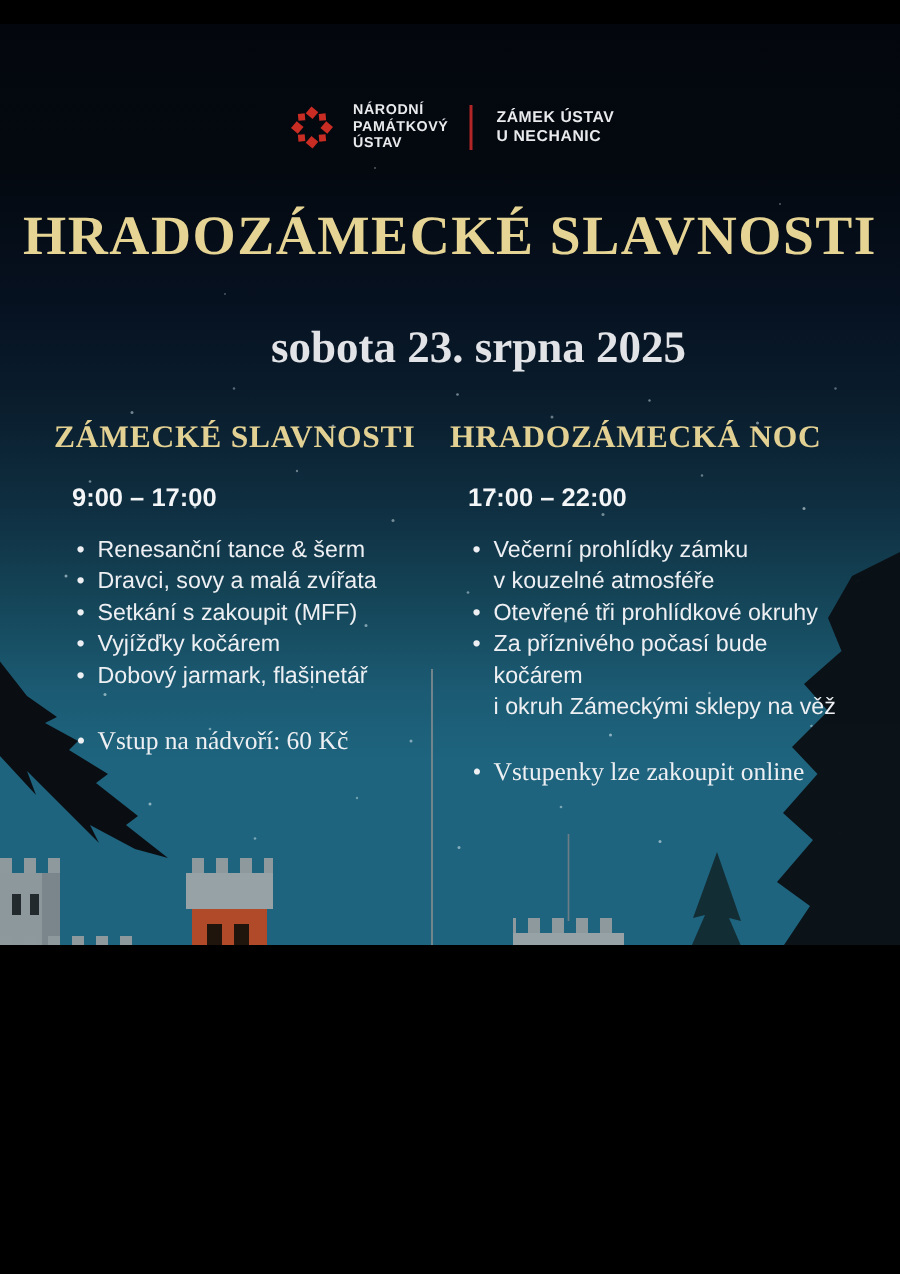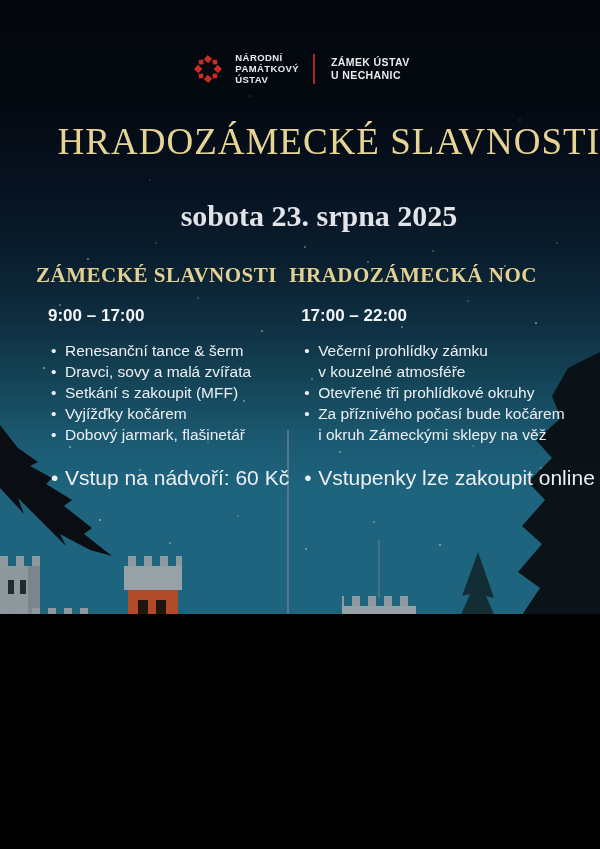--- a/index.html
+++ b/index.html
@@ -1,34 +1,34 @@
 <!DOCTYPE html>
 <html><head>
 <meta charset="utf-8">
 <style>
   html,body{margin:0;padding:0;background:#000;}
   .poster{
-    position:relative;width:600px;height:614px;overflow:hidden;margin:0 auto;
+    position:relative;width:600px;height:614px;overflow:hidden;margin:16px auto;
     background:linear-gradient(180deg,#03060d 0%,#040910 16%,#061120 30%,
       #0a1e2e 42%,#0f3042 53%,#154659 63%,#1b5a72 72%,#1e647e 80%,#1e647e 100%);
     font-family:"Liberation Sans","DejaVu Sans",sans-serif;
   }
   .scene{position:absolute;inset:0;width:600px;height:849px;display:block;}
   .content{position:relative;z-index:2;}
   header.logo-row{
     padding-top:52px;display:flex;justify-content:center;align-items:center;gap:9px;
   }
   .org,.site{color:#e9eaec;font-weight:700;letter-spacing:.4px;}
   .org{font-size:9.5px;line-height:1.18;}
   .site{font-size:10.5px;line-height:1.25;}
   .org span,.site span{display:block;white-space:nowrap;}
   .logo-divider{width:2px;height:30px;background:#b22526;margin:0 7px 0 5px;}
   h1.title{
-    font-family:"Liberation Serif","DejaVu Serif",serif;font-weight:400;
-    font-size:37px;letter-spacing:1px;color:#e6d494;text-align:right;
+    font-family:"Liberation Serif","DejaVu Serif",serif;font-weight:700;
+    font-size:37px;letter-spacing:1px;color:#e6d494;text-align:center;
     margin:34px 0 0 0;
   }
   .date{
     font-family:"Liberation Serif","DejaVu Serif",serif;font-weight:700;
     font-size:30px;color:#e2e3e7;text-align:center;margin-top:36px;padding-left:38px;
   }
   .columns{
     display:grid;grid-template-columns:1fr 1fr;
     padding:0 36px;margin-top:30px;
   }
@@ -40,21 +40,21 @@
   ul.bullets{list-style:none;margin:14px 0 0 0;padding:0 0 0 14px;}
   ul.bullets li{
     position:relative;padding-left:15px;font-size:15.5px;line-height:21px;
     color:#edeff2;white-space:pre-line;
   }
   ul.bullets li::before,.note::before{
     content:"\2022";position:absolute;left:1px;top:0;color:#edeff2;
   }
   .note{
     position:relative;margin:22px 0 0 14px;padding-left:15px;
-    font-size:21px;line-height:21px;color:#edeff2;white-space:nowrap;
+    font-size:17px;line-height:21px;color:#edeff2;white-space:nowrap;font-family:Liberation Serif, serif;
   }
 </style>
 </head>
 <body>
 
 <div class="poster">
 
   <svg class="scene" viewBox="0 0 600 849" preserveAspectRatio="none">
     <defs>
       <pattern id="merG" width="16" height="12" patternUnits="userSpaceOnUse">

